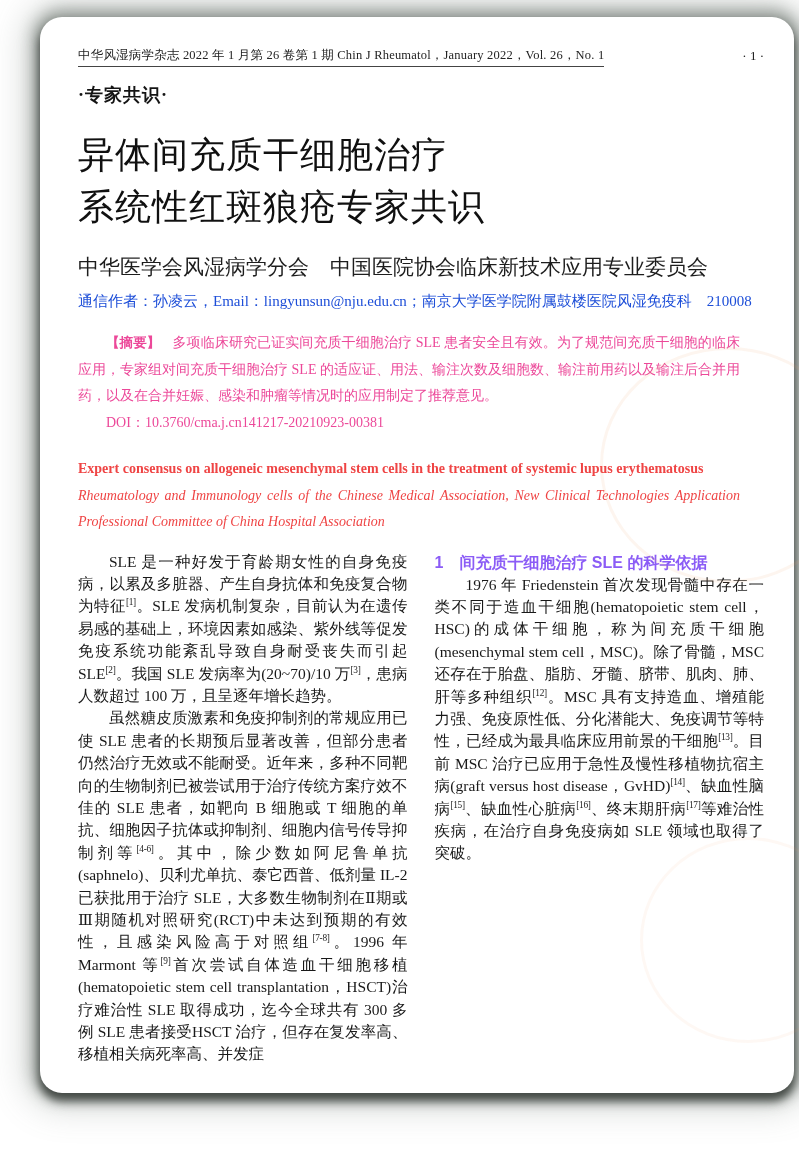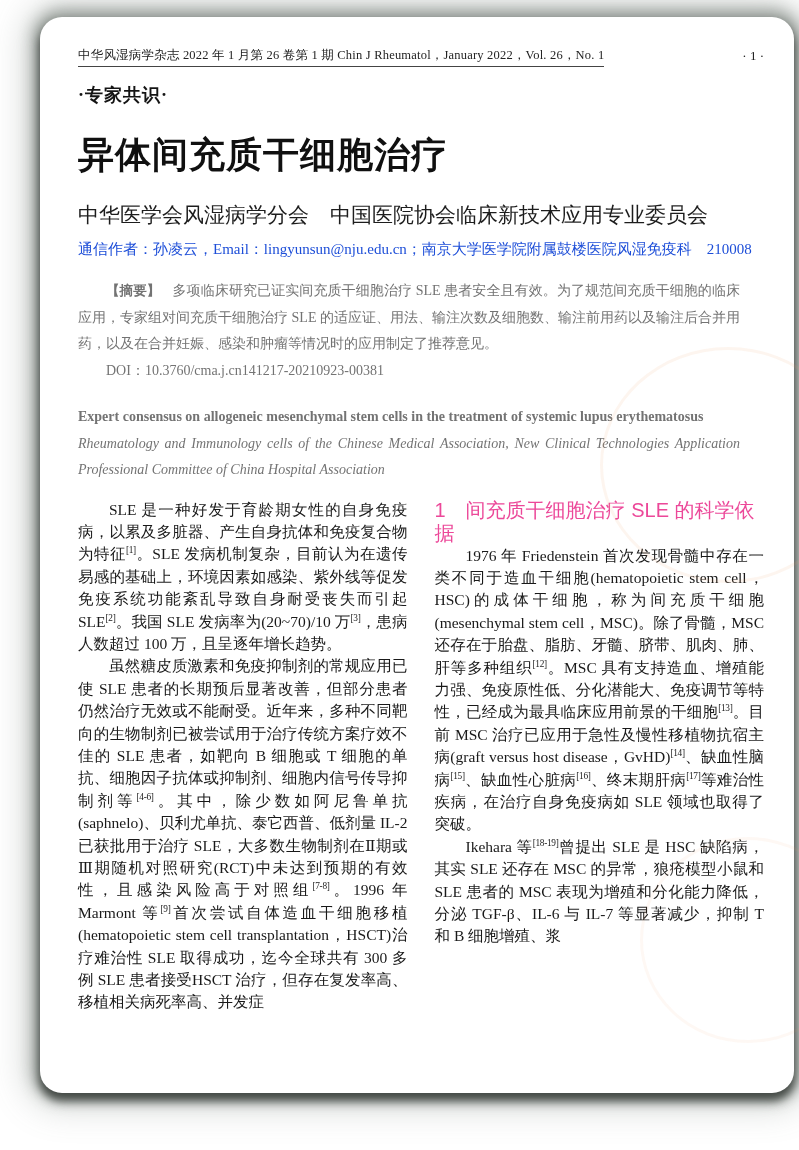--- a/index.html
+++ b/index.html
@@ -51,34 +51,34 @@
     font-weight: 600;
     letter-spacing: 1px;
     margin-top: 16px;
     color: #141414;
   }
 
   .title-block { margin-top: 22px; }
   .title-line {
     font-size: 36px;
     line-height: 52px;
-    font-weight: 700;
+    font-weight: 400;
     color: #101010;
     letter-spacing: 1px;
   }
 
   .authors { margin-top: 20px; font-size: 21px; color: #1d1d1d; }
   .correspondence { margin-top: 7px; font-size: 15px; line-height: 26px; color: #1d4ed8; width: 700px; }
 
-  .abstract-block { margin-top: 16px; margin-right: 24px; font-size: 14px; line-height: 26.5px; color: #737373; }
+  .abstract-block { margin-top: 16px; margin-right: 24px; font-size: 14px; line-height: 26.5px; color: #ec4899; }
   .abstract-block p { margin: 0; text-indent: 2em; text-align: justify; }
   .lbl { font-weight: 700; margin-right: 0.9em; font-family: "Liberation Sans", "DejaVu Sans", sans-serif; font-size: 13.5px; }
   .doi-line { text-indent: 2em; }
 
-  .english-block { margin-top: 20px; margin-right: 24px; font-size: 14px; line-height: 26.5px; color: #737373; }
+  .english-block { margin-top: 20px; margin-right: 24px; font-size: 14px; line-height: 26.5px; color: #ef4444; }
   .english-block p { margin: 0; text-align: justify; }
   .en-title { font-weight: 700; font-style: normal; }
   .en-italic { font-style: italic; }
 
   .body-columns {
     margin-top: 15px;
     display: flex;
     gap: 27px;
   }
   .col { width: 338px; }
@@ -86,24 +86,24 @@
     margin: 0;
     font-size: 15.5px;
     line-height: 22.4px;
     text-align: justify;
     text-indent: 2em;
     color: #191919;
   }
   .col p.no-indent { text-indent: 0; }
   .col h2 {
     margin: 0;
-    font-size: 20px;
+    font-size: 16px;
     line-height: 23px;
-    font-weight: 400;
-    color: #ec4899;
+    font-weight: 700;
+    color: #8b5cf6;
     font-family: "Liberation Sans", "DejaVu Sans", sans-serif;
   }
   sup { font-size: 0.6em; line-height: 0; vertical-align: super; letter-spacing: -0.3px; }
 </style>
 </head>
 <body>
 
 <div class="canvas">
   <div class="page">
 
@@ -112,20 +112,21 @@
 
     <div class="page-header">
       <span class="journal-line">中华风湿病学杂志 2022 年 1 月第 26 卷第 1 期 Chin J Rheumatol，January 2022，Vol. 26，No. 1</span>
       <span class="page-number">· 1 ·</span>
     </div>
 
     <div class="section-label">·专家共识·</div>
 
     <div class="title-block">
       <div class="title-line">异体间充质干细胞治疗</div>
+      <div class="title-line">系统性红斑狼疮专家共识</div>
     </div>
 
     <div class="authors">中华医学会风湿病学分会　中国医院协会临床新技术应用专业委员会</div>
     <div class="correspondence">通信作者：孙凌云，Email：lingyunsun@nju.edu.cn；南京大学医学院附属鼓楼医院风湿免疫科　210008</div>
 
     <div class="abstract-block">
       <p><b class="lbl">【摘要】</b><span>多项临床研究已证实间充质干细胞治疗 SLE 患者安全且有效。为了规范间充质干细胞的临床应用，专家组对间充质干细胞治疗 SLE 的适应证、用法、输注次数及细胞数、输注前用药以及输注后合并用药，以及在合并妊娠、感染和肿瘤等情况时的应用制定了推荐意见。</span></p>
       <p class="doi-line">DOI：10.3760/cma.j.cn141217-20210923-00381</p>
     </div>
 
@@ -135,18 +136,17 @@
     </div>
 
     <div class="body-columns">
       <div class="col">
         <p>SLE 是一种好发于育龄期女性的自身免疫病，以累及多脏器、产生自身抗体和免疫复合物为特征<sup>[1]</sup>。SLE 发病机制复杂，目前认为在遗传易感的基础上，环境因素如感染、紫外线等促发免疫系统功能紊乱导致自身耐受丧失而引起 SLE<sup>[2]</sup>。我国 SLE 发病率为(20~70)/10 万<sup>[3]</sup>，患病人数超过 100 万，且呈逐年增长趋势。</p>
         <p>虽然糖皮质激素和免疫抑制剂的常规应用已使 SLE 患者的长期预后显著改善，但部分患者仍然治疗无效或不能耐受。近年来，多种不同靶向的生物制剂已被尝试用于治疗传统方案疗效不佳的 SLE 患者，如靶向 B 细胞或 T 细胞的单抗、细胞因子抗体或抑制剂、细胞内信号传导抑制剂等<sup>[4-6]</sup>。其中，除少数如阿尼鲁单抗(saphnelo)、贝利尤单抗、泰它西普、低剂量 IL-2 已获批用于治疗 SLE，大多数生物制剂在Ⅱ期或Ⅲ期随机对照研究(RCT)中未达到预期的有效性，且感染风险高于对照组<sup>[7-8]</sup>。1996 年 Marmont 等<sup>[9]</sup>首次尝试自体造血干细胞移植(hematopoietic stem cell transplantation，HSCT)治疗难治性 SLE 取得成功，迄今全球共有 300 多例 SLE 患者接受HSCT 治疗，但存在复发率高、移植相关病死率高、并发症</p>
       </div>
       <div class="col">
         <h2>1　间充质干细胞治疗 SLE 的科学依据</h2>
         <p>1976 年 Friedenstein 首次发现骨髓中存在一类不同于造血干细胞(hematopoietic stem cell，HSC)的成体干细胞，称为间充质干细胞(mesenchymal stem cell，MSC)。除了骨髓，MSC还存在于胎盘、脂肪、牙髓、脐带、肌肉、肺、肝等多种组织<sup>[12]</sup>。MSC 具有支持造血、增殖能力强、免疫原性低、分化潜能大、免疫调节等特性，已经成为最具临床应用前景的干细胞<sup>[13]</sup>。目前 MSC 治疗已应用于急性及慢性移植物抗宿主病(graft versus host disease，GvHD)<sup>[14]</sup>、缺血性脑病<sup>[15]</sup>、缺血性心脏病<sup>[16]</sup>、终末期肝病<sup>[17]</sup>等难治性疾病，在治疗自身免疫病如 SLE 领域也取得了突破。</p>
-        <p>Ikehara 等<sup>[18-19]</sup>曾提出 SLE 是 HSC 缺陷病，其实 SLE 还存在 MSC 的异常，狼疮模型小鼠和 SLE 患者的 MSC 表现为增殖和分化能力降低，分泌 TGF-β、IL-6 与 IL-7 等显著减少，抑制 T 和 B 细胞增殖、浆</p>
       </div>
     </div>
 
   </div>
 </div>
 
 </body></html>

